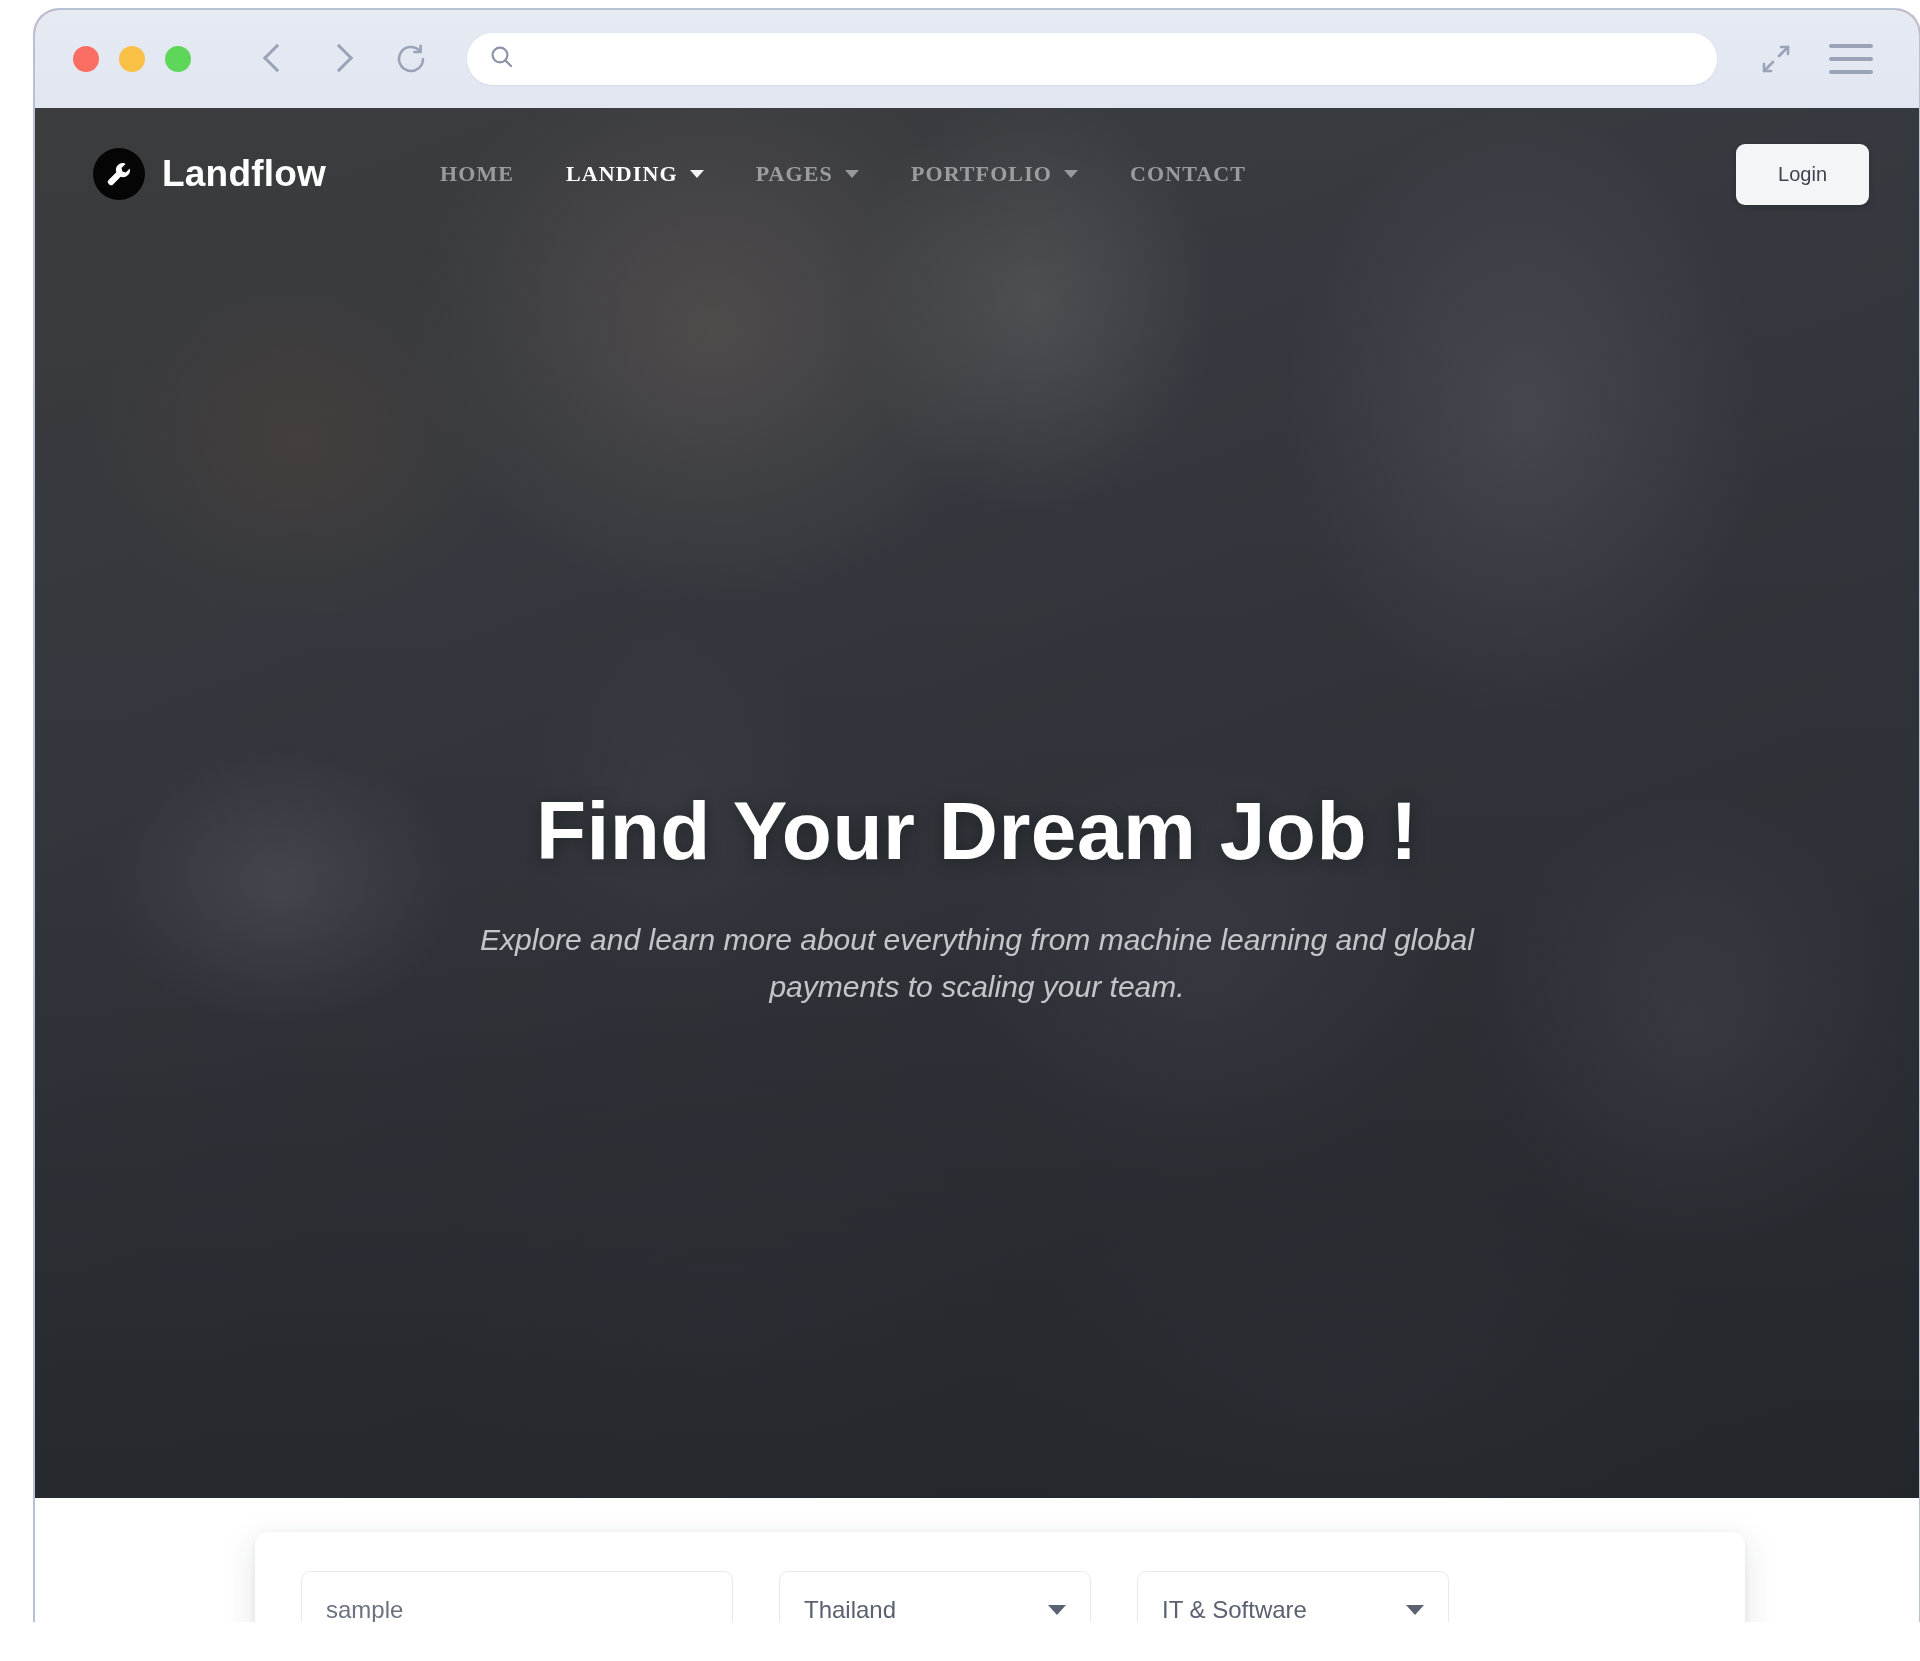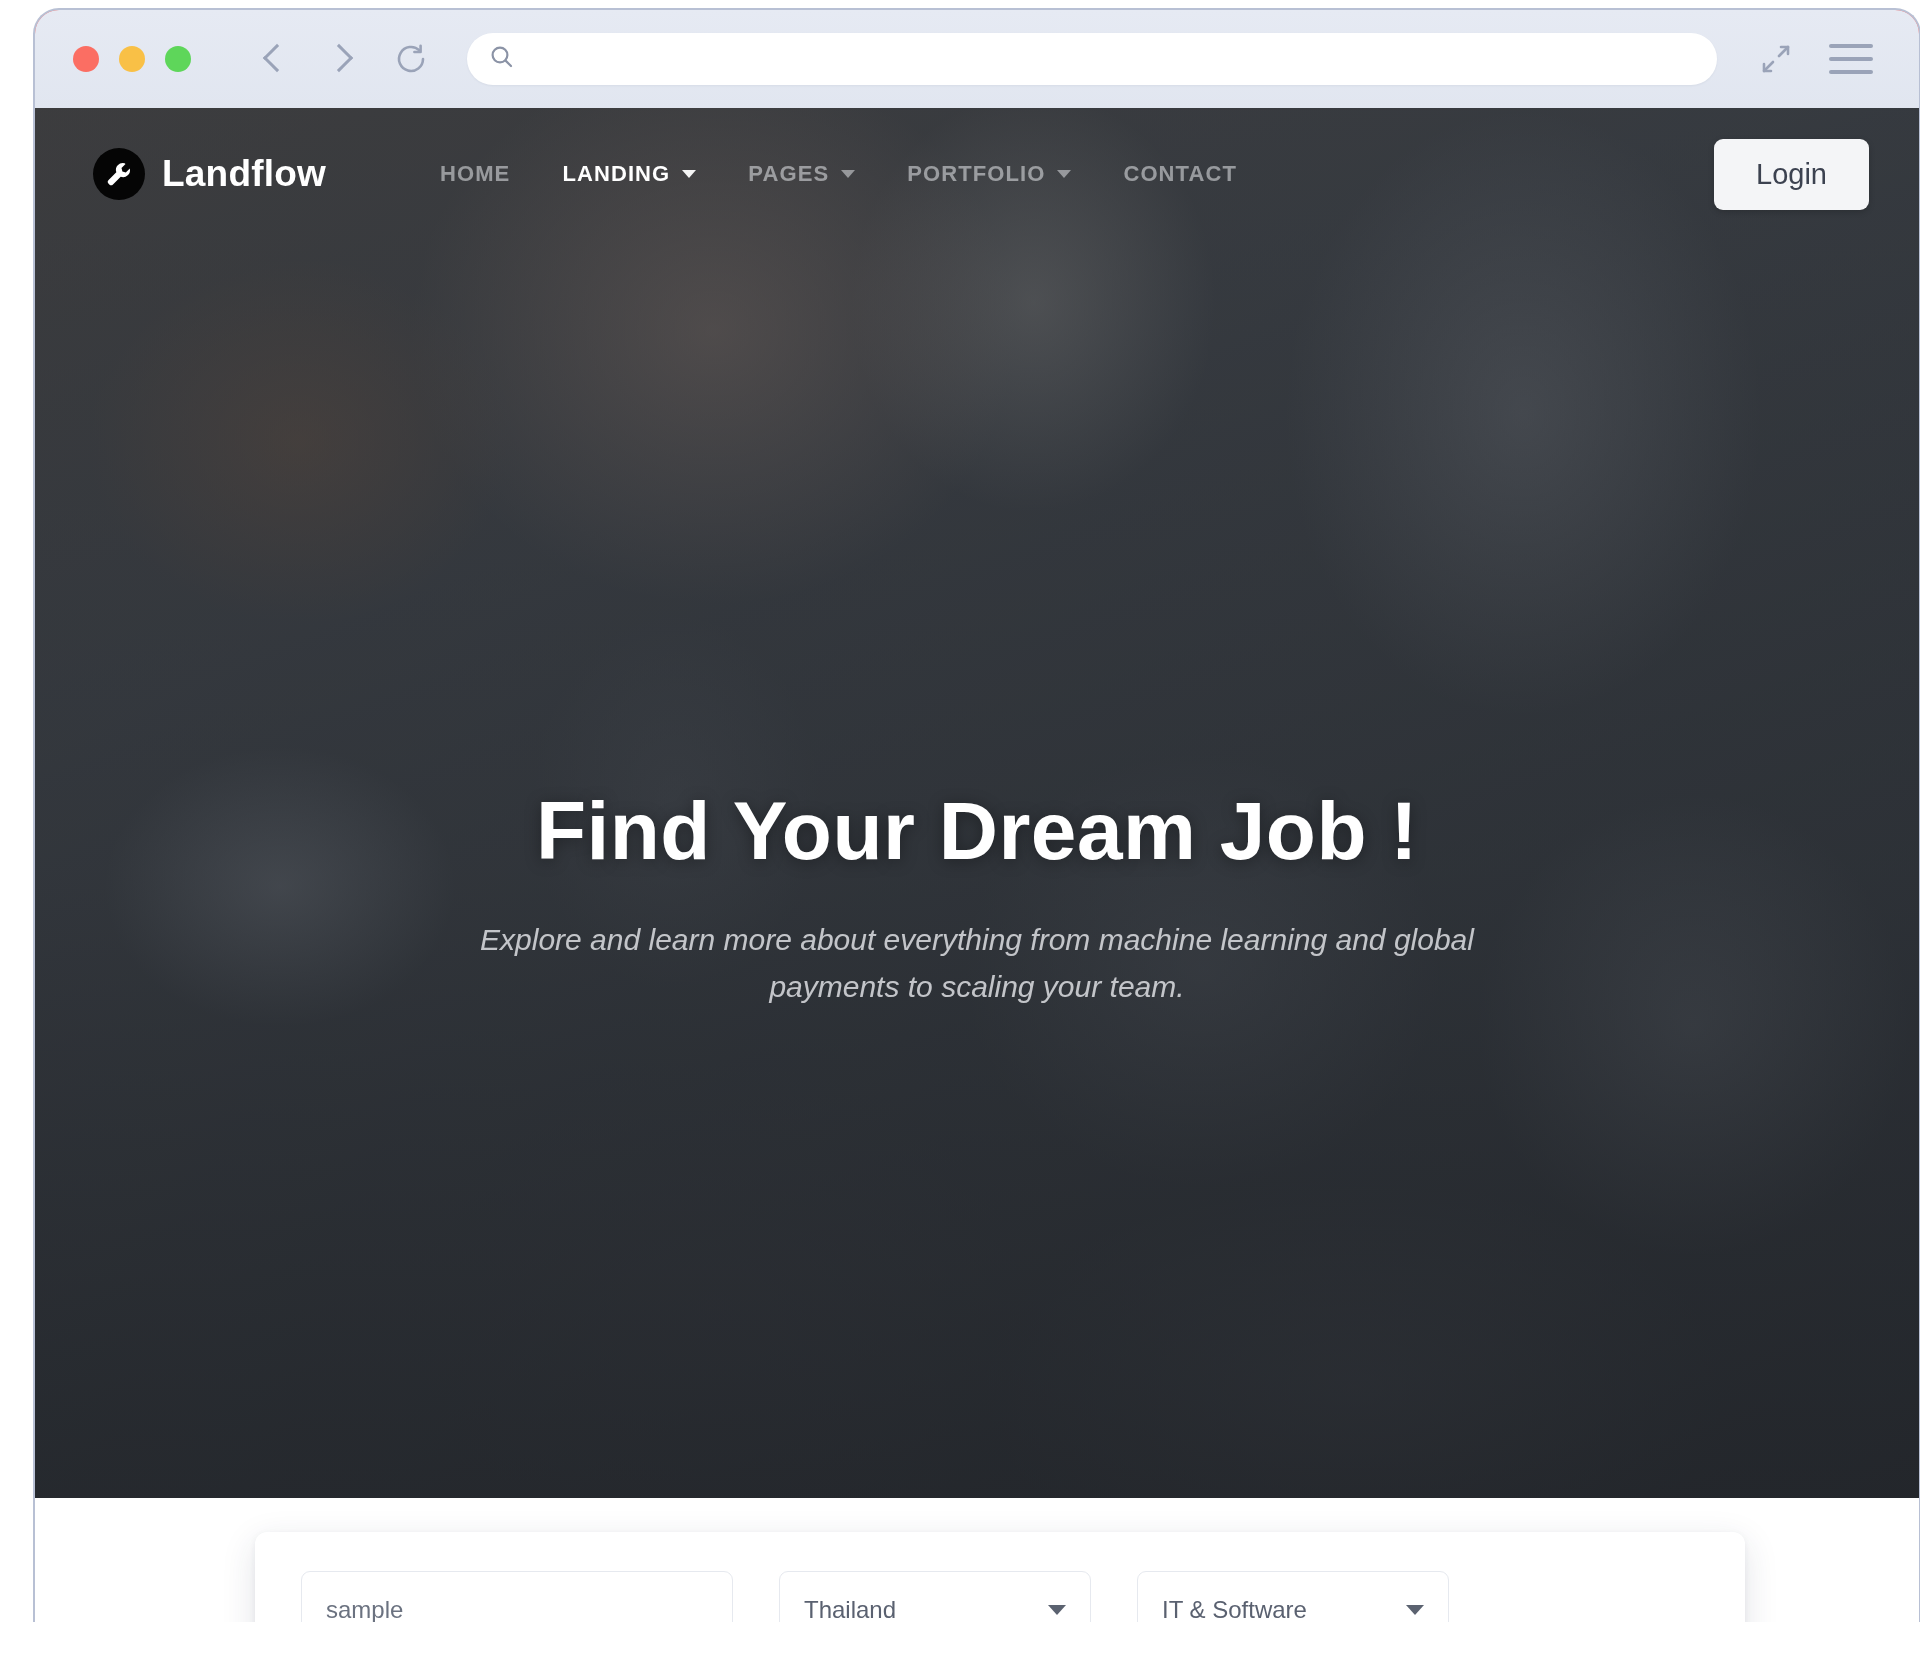--- a/index.html
+++ b/index.html
@@ -127,39 +127,39 @@
   .brand-name {
     font-size: 37px; font-weight: 700; color: #ffffff; letter-spacing: .2px;
   }
 
   .site-nav { display: flex; align-items: center; margin-left: 88px; gap: 0; }
   .nav-item {
     display: flex; align-items: center; gap: 12px;
     padding: 0 26px;
     font-size: 22px; font-weight: 700; letter-spacing: 1.1px;
     color: rgba(226,228,232,.56);
-    cursor: pointer; white-space: nowrap;
+    cursor: pointer; white-space: nowrap; font-family: Liberation Serif, serif;
   }
   .nav-item.active { color: #ffffff; }
   .nav-caret {
     width: 0; height: 0;
     border-left: 7px solid transparent;
     border-right: 7px solid transparent;
     border-top: 8px solid currentColor;
     opacity: .95;
   }
 
   .login-btn {
     margin-left: auto;
     background: #f4f5f7;
     color: #3c4250;
     border: none;
     border-radius: 9px;
     font-family: "Liberation Sans", sans-serif;
-    font-size: 29px;
+    font-size: 20px;
     padding: 19px 42px;
     cursor: pointer;
     box-shadow: 0 2px 6px rgba(0,0,0,.18);
   }
 
   
   .hero-copy {
     position: absolute; left: 0; top: 680px; width: 100%;
     text-align: center; z-index: 4; padding: 0 240px;
   }

